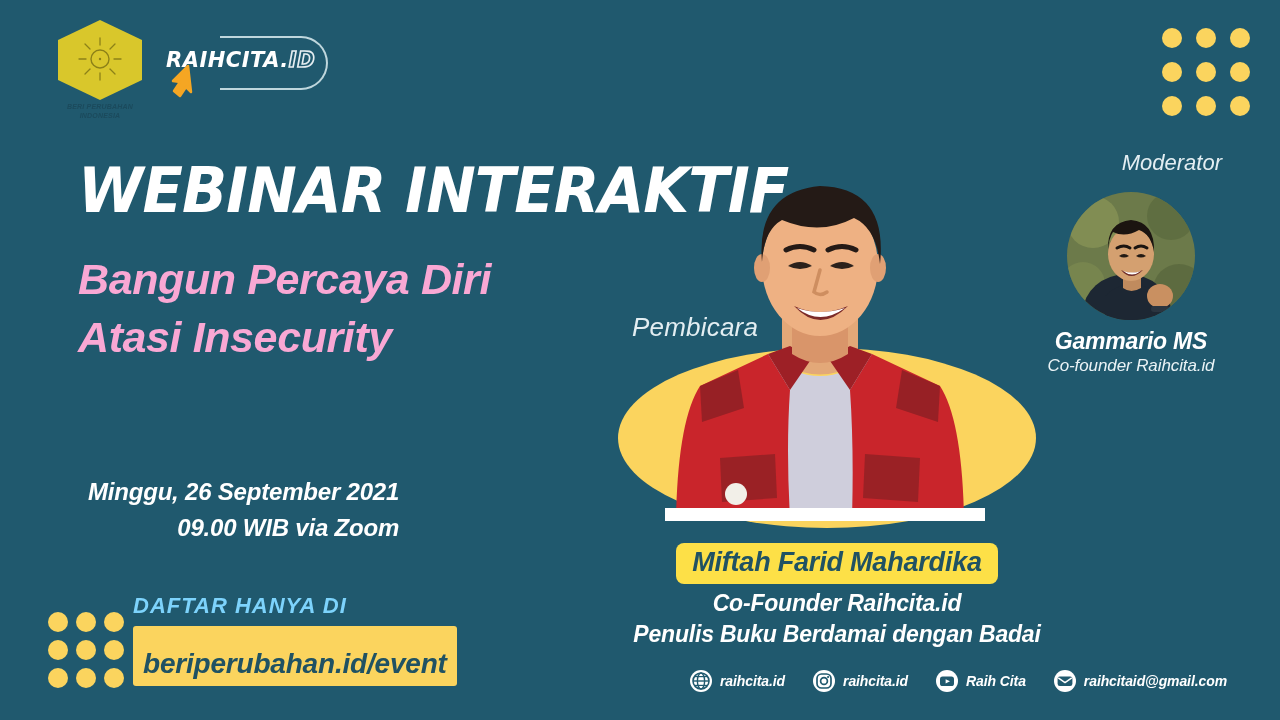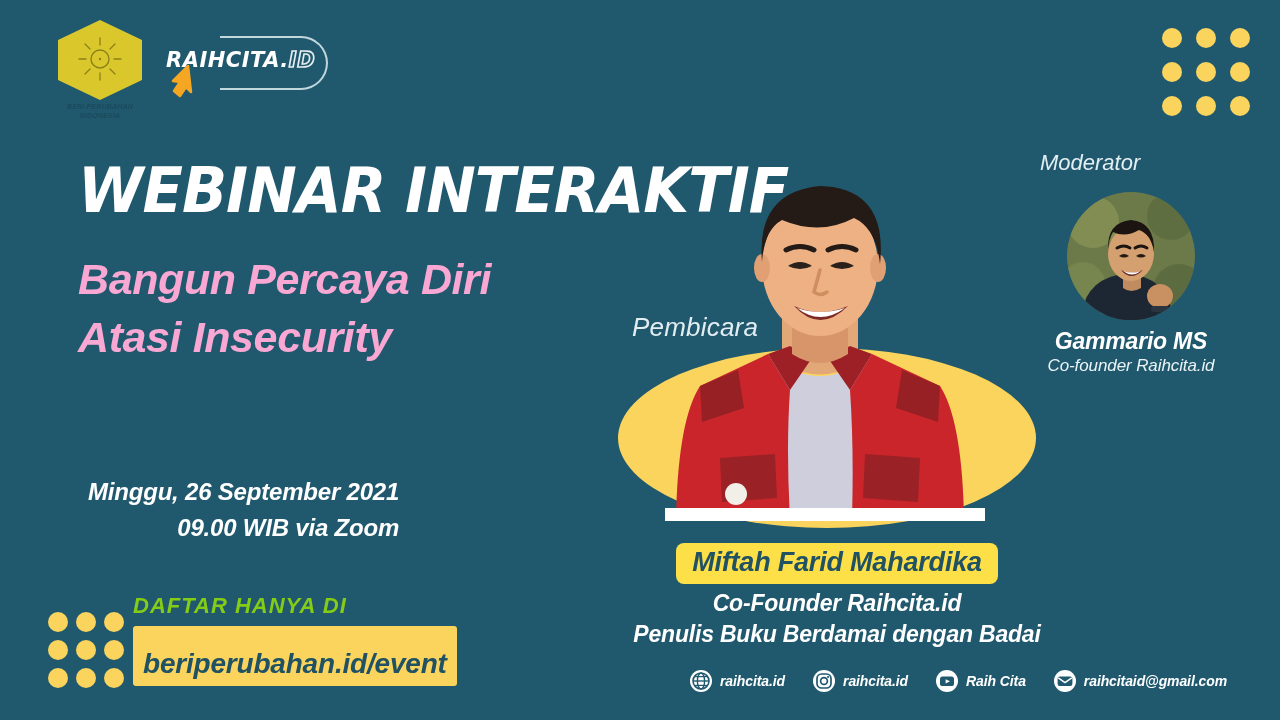--- a/index.html
+++ b/index.html
@@ -170,21 +170,21 @@
   }
 
   
   .register {
     position: absolute;
     left: 133px;
     bottom: 34px;
     width: 330px;
   }
   .register-label {
-    color: #84cc16;
+    color: #7dd3fc;
     font-size: 22px;
     font-weight: bold;
     letter-spacing: 1px;
     line-height: 28px;
   }
   .register-link {
     display: inline-block;
     margin-top: 6px;
     background: #FBD45E;
     color: #205263;
@@ -259,21 +259,21 @@
     line-height: 31px;
     letter-spacing: -0.2px;
   }
 
   
   .moderator-label {
     position: absolute;
     left: 1040px;
     top: 150px;
     width: 182px;
-    text-align: left;
+    text-align: right;
     color: #E3EEF2;
     font-size: 22px;
   }
   .moderator-photo {
     position: absolute;
     left: 1067px;
     top: 192px;
     width: 128px;
     height: 128px;
     border-radius: 50%;

